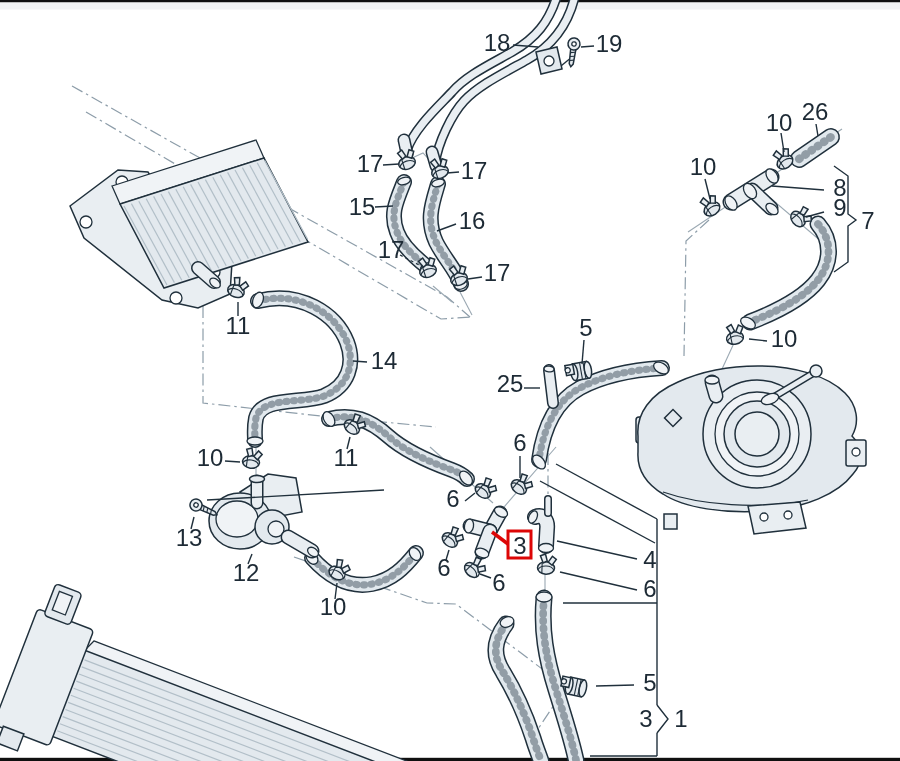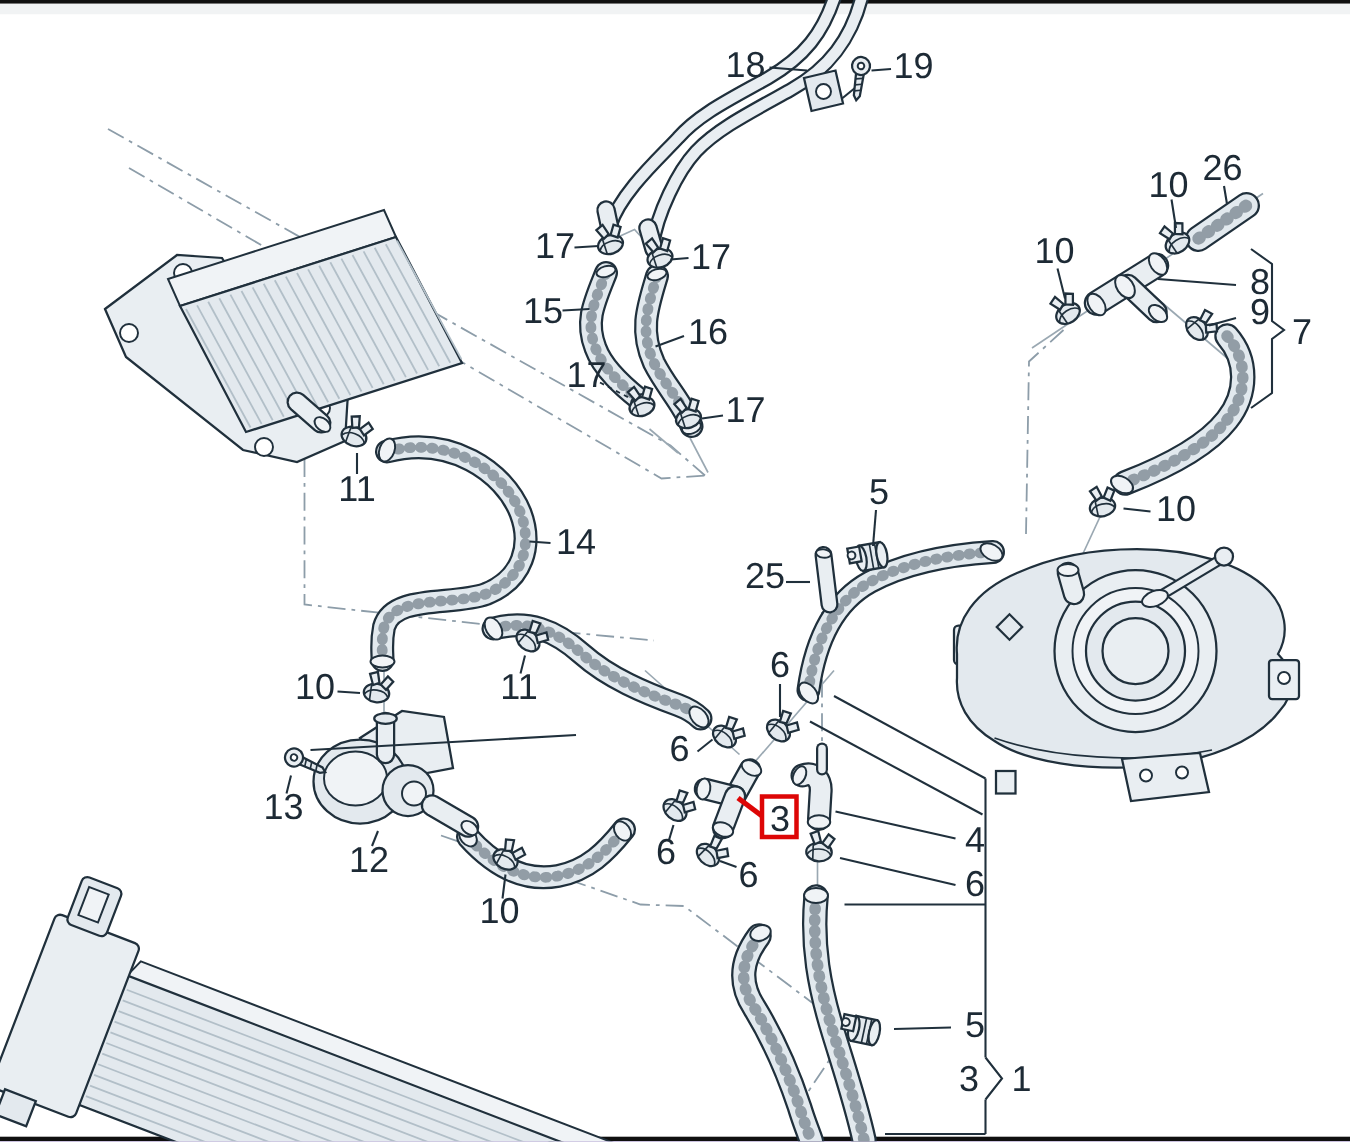--- a/index.html
+++ b/index.html
@@ -1,16 +1,16 @@
 <!DOCTYPE html>
 <html><head>
 <meta charset="utf-8">
 <style>
   html,body{margin:0;padding:0;background:#fff}
-  .stage{position:relative;width:900px;height:761px;background:#8b5cf6;overflow:hidden;
+  .stage{position:relative;width:900px;height:761px;background:#7dd3fc;overflow:hidden;
          font-family:"Liberation Sans",sans-serif}
   svg{display:block}
   .pf {fill:#e3e9ee;stroke:#20303c;stroke-width:1.5}
   .pf2{fill:#e9eef2;stroke:#20303c;stroke-width:1.5}
   .pf3{fill:#f0f3f6;stroke:#20303c;stroke-width:1.3}
   .hole{fill:#ffffff;stroke:#20303c;stroke-width:1.3}
   .ln{stroke:#20303c;stroke-width:1.1;fill:none}
   .fin{stroke:#b2bfc8;stroke-width:1.2}
   .ld{stroke:#20303c;stroke-width:1.4;fill:none}
   .ldd{stroke:#20303c;stroke-width:1.2;fill:none;stroke-dasharray:3 3}

